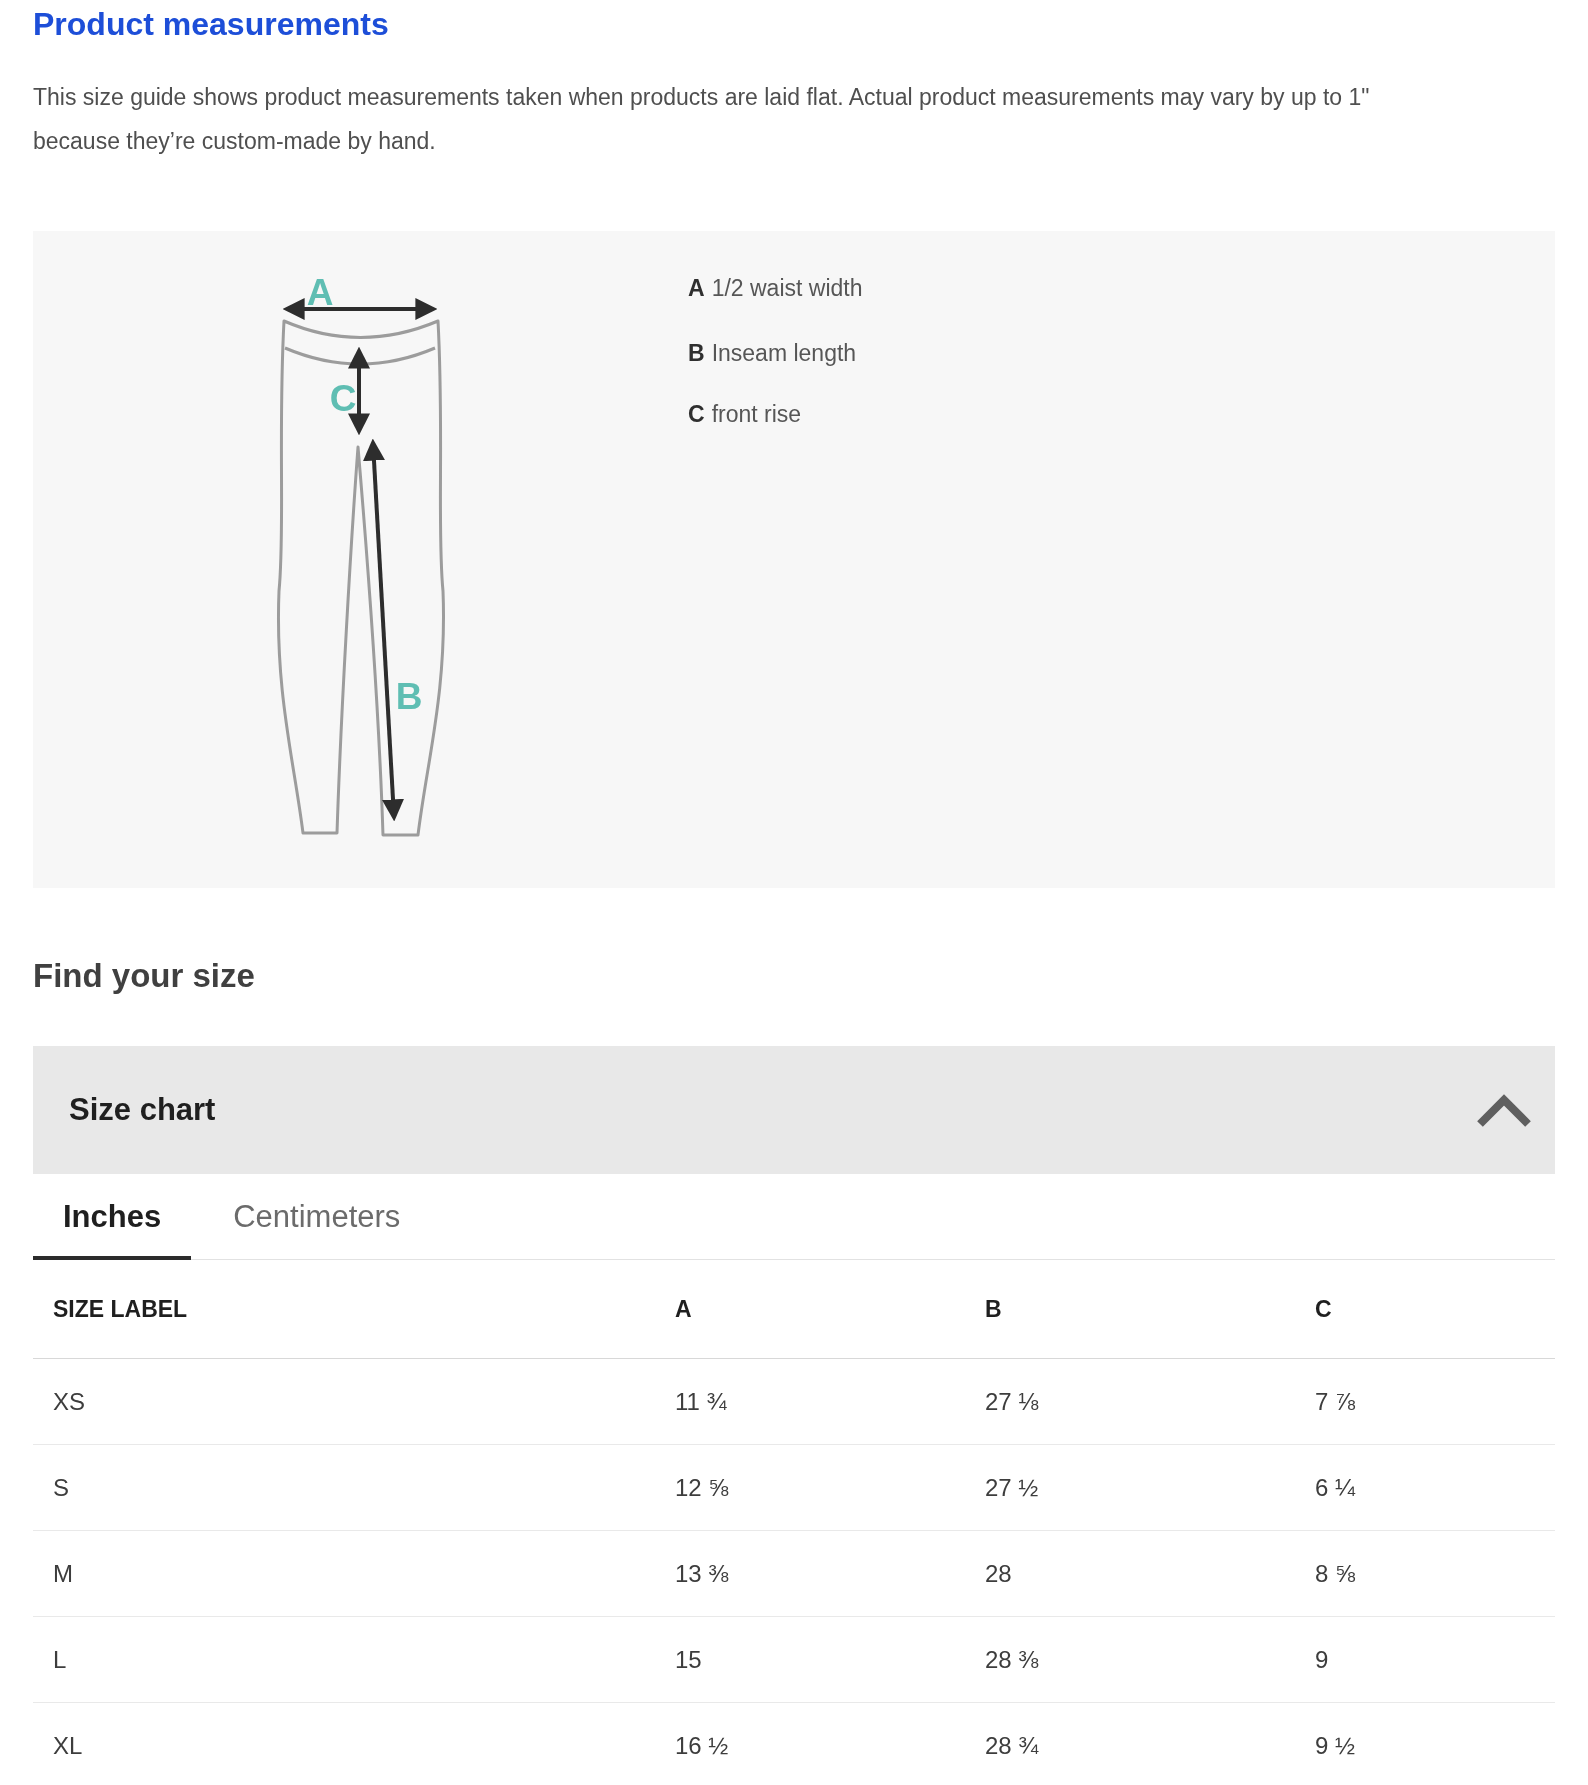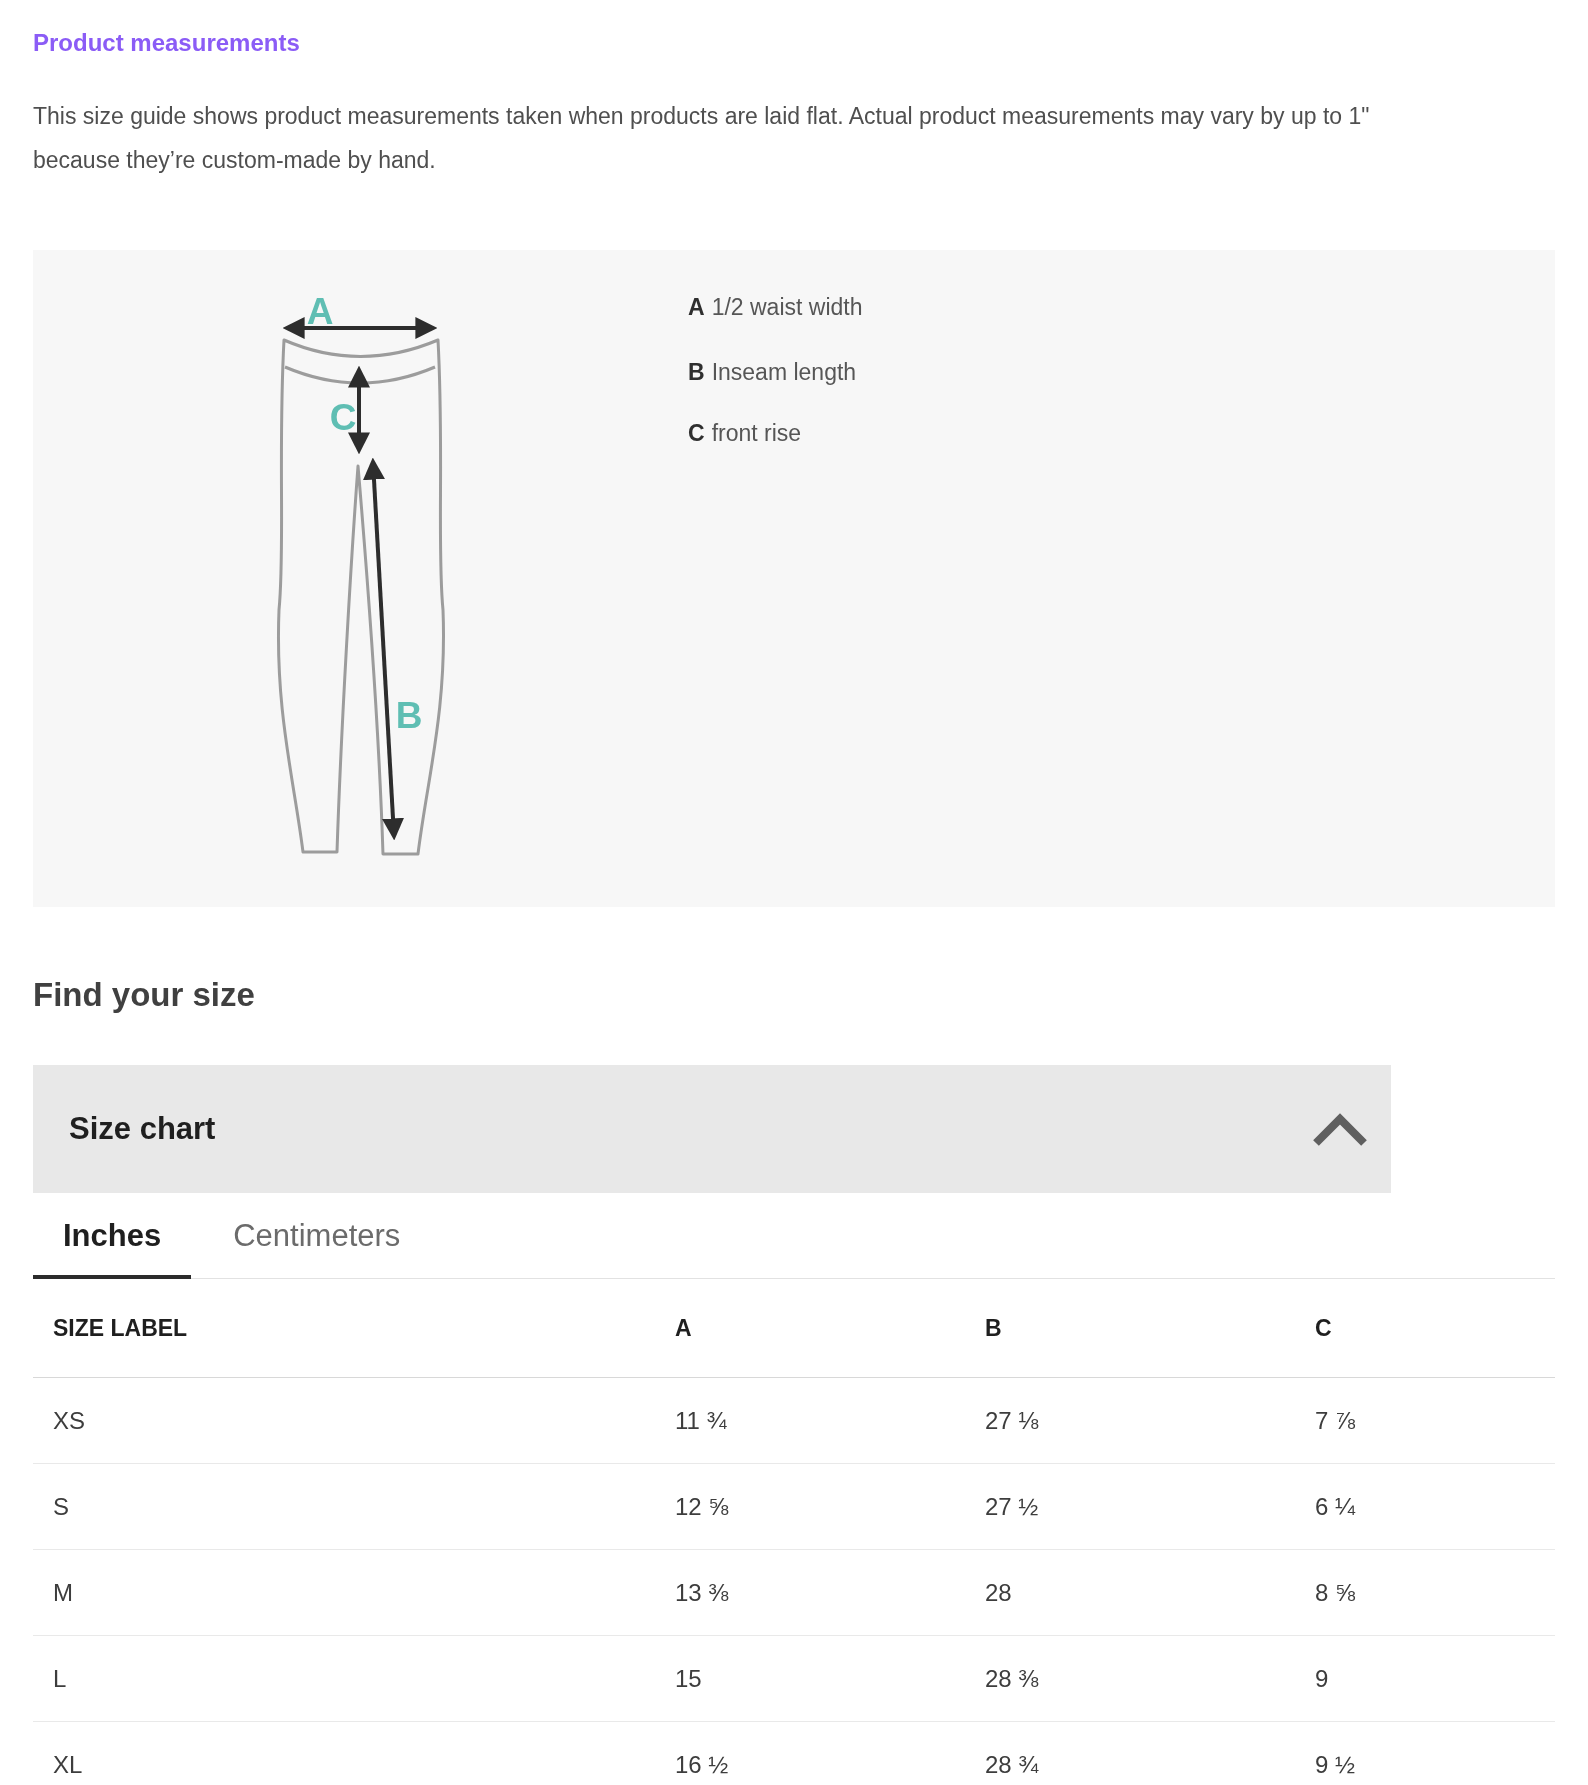--- a/index.html
+++ b/index.html
@@ -3,36 +3,36 @@
 <meta charset="utf-8">
 <style>
   * { margin:0; padding:0; box-sizing:border-box; }
   html,body { background:#ffffff; }
   .page {
     width:1588px; height:1785px; overflow:hidden; position:relative;
     background:#ffffff; font-family:"Liberation Sans", sans-serif;
   }
   .content { padding:0 33px; }
 
-  h1.page-title { margin:24px 0 0; font-size:24px; line-height:38px; font-weight:700; color:#8b5cf6; }
+  h1.page-title { margin:5px 0 0; font-size:32px; line-height:38px; font-weight:700; color:#1d4ed8; }
   .desc { margin:32px 0 0; font-size:23px; line-height:44px; color:#4f4f4f; max-width:1370px; }
 
   .diagram-panel { margin-top:68px; width:1522px; height:657px; background:#f7f7f7; position:relative; }
   .leggings-svg { position:absolute; left:0; top:0; }
   .leggings-svg .outline { fill:none; stroke:#9c9c9c; stroke-width:3; stroke-linejoin:round; }
   .leggings-svg .measure-arrow { stroke:#2d2d2d; stroke-width:4; fill:none; }
   .leggings-svg .measure-letter { font-family:"Liberation Sans",sans-serif; font-size:37px; font-weight:700; fill:#5fbeb3; text-anchor:middle; }
 
   .legend-row { position:absolute; left:655px; font-size:23px; color:#565656; white-space:nowrap; }
   .legend-row b { color:#2f2f2f; font-weight:700; margin-right:7px; }
 
   h2.find-size-title { margin:68px 0 0; font-size:33px; line-height:40px; font-weight:700; color:#404040; }
 
   .chart-bar {
-    margin-top:50px; width:1358px; height:128px; background:#e8e8e8;
+    margin-top:50px; width:1522px; height:128px; background:#e8e8e8;
     display:flex; align-items:center; justify-content:space-between;
     padding:0 22px 0 36px; cursor:pointer;
   }
   .chart-bar-title { font-size:31px; font-weight:700; color:#1f1f1f; }
   .chevron { display:block; }
   .chevron polyline { fill:none; stroke:#5f5f5f; stroke-width:8; }
 
   .tabs { width:1522px; height:86px; display:flex; border-bottom:1px solid #e2e2e2; }
   .tab { padding:0 30px; display:flex; align-items:center; font-size:31px; color:#6b6b6b; cursor:pointer; position:relative; }
   .tab + .tab { margin-left:12px; }

